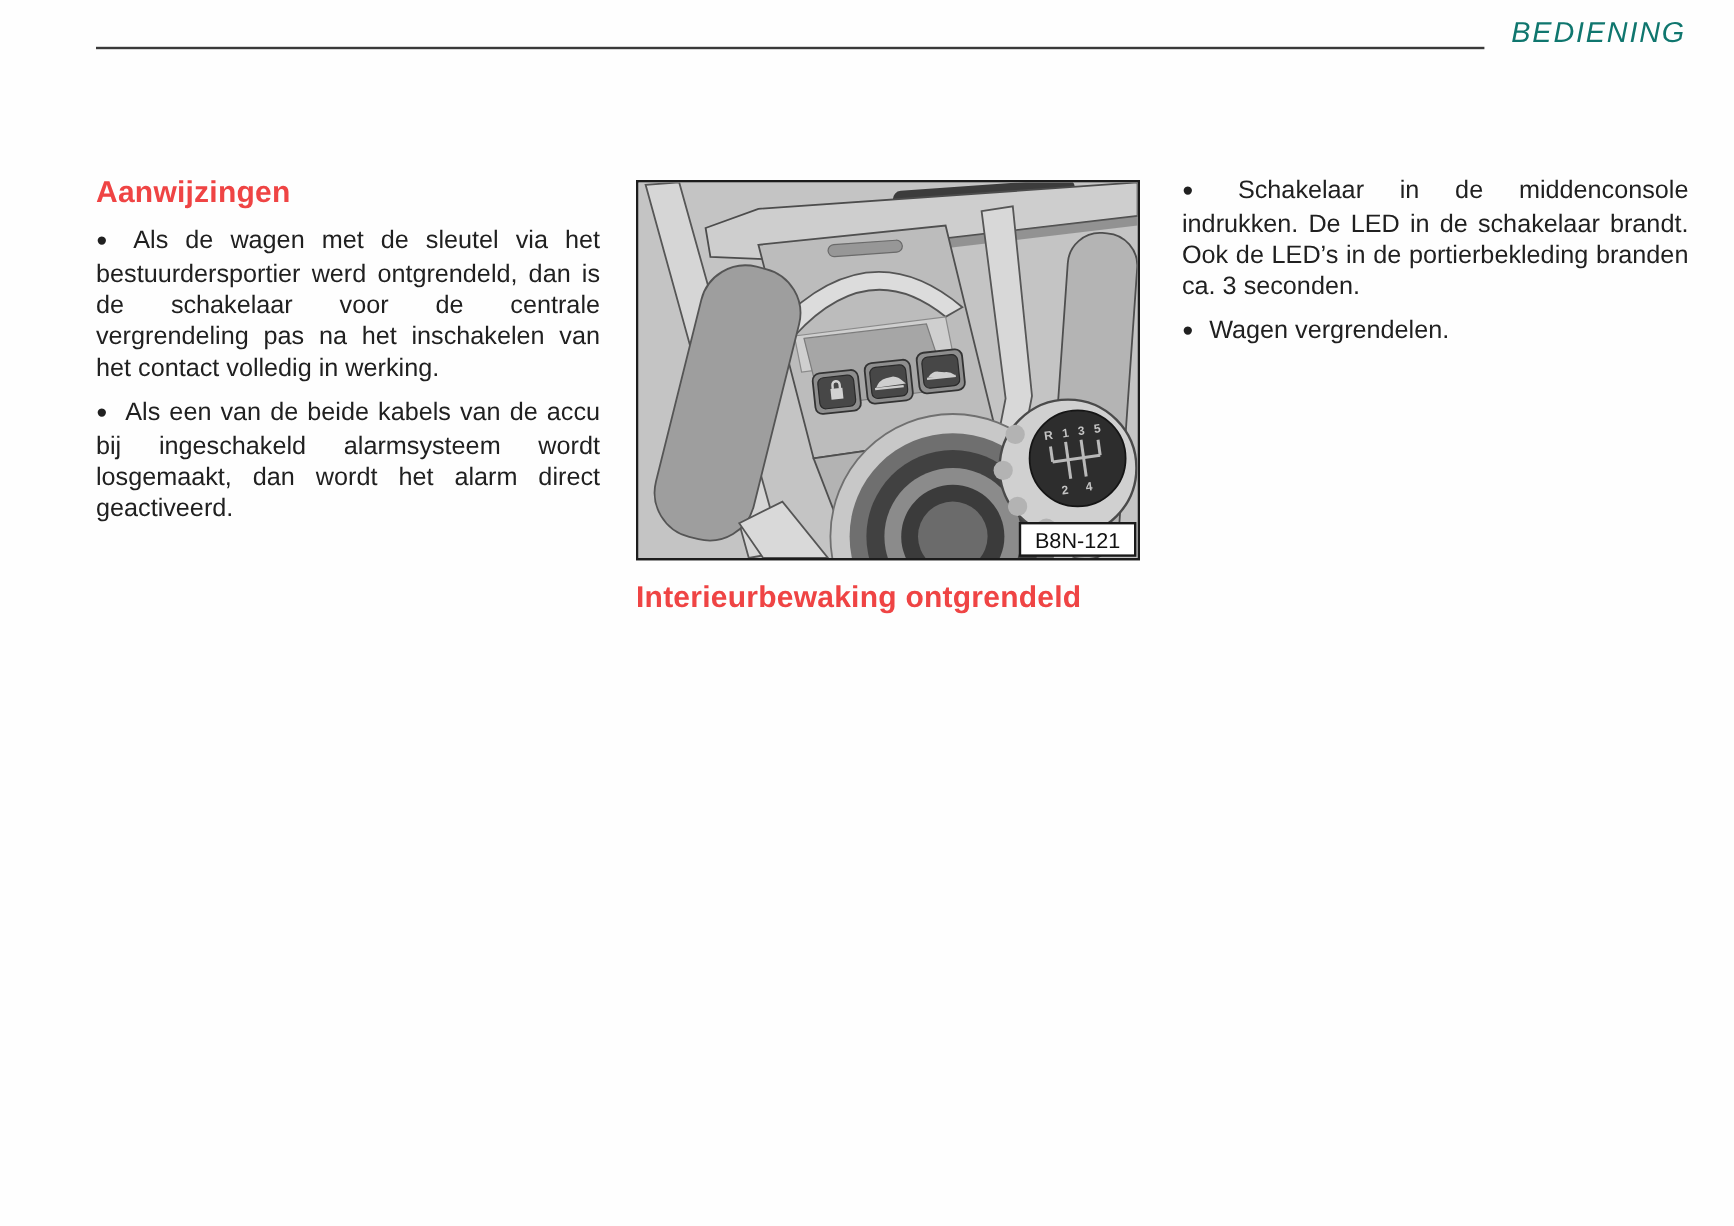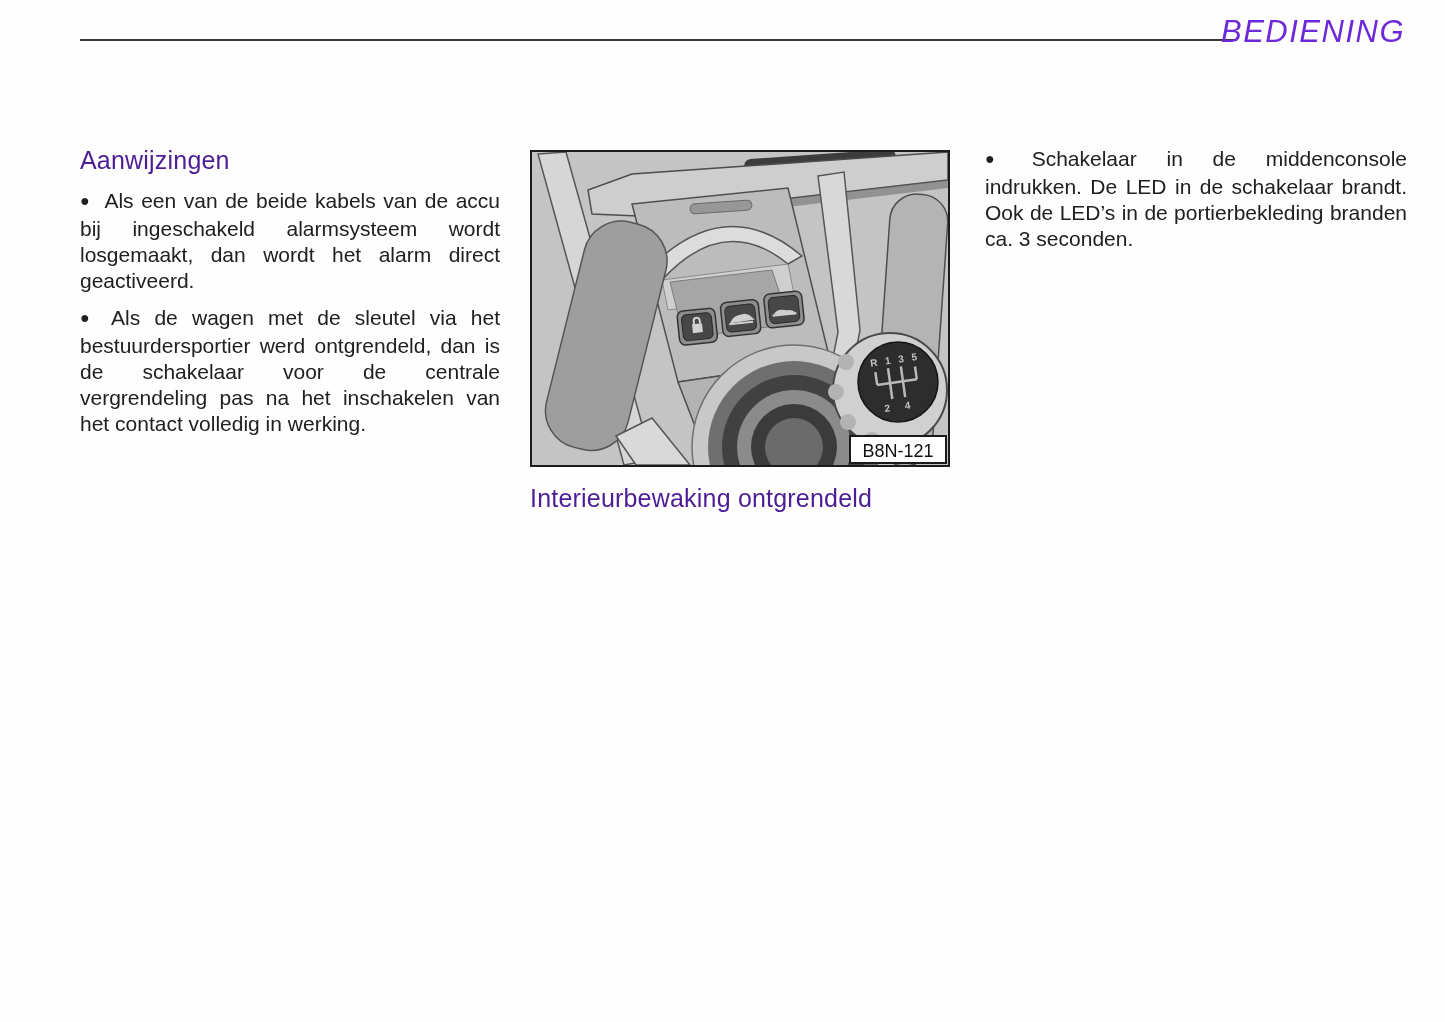--- a/index.html
+++ b/index.html
@@ -12,33 +12,33 @@
     overflow: hidden;
   }
 
   
   .header-rule {
     position: absolute; left: 80px; top: 39px;
     width: 1157px; height: 2px; background: #3a3a3a;
   }
   .header-title {
     position: absolute; top: 14px; right: 40px;
-    font-size: 31px; font-style: italic; font-weight: 400;
-    letter-spacing: 1.5px; color: #6d28d9;
+    font-size: 24px; font-style: italic; font-weight: 400;
+    letter-spacing: 1.5px; color: #0f766e;
   }
 
   
   .col { position: absolute; top: 146px; }
   .col-left  { left: 80px;  width: 420px; }
   .col-mid   { left: 530px; width: 420px; top: 150px; }
   .col-right { left: 985px; width: 422px; }
 
   h2.sec-heading {
-    font-size: 25px; font-weight: 400; letter-spacing: 0.2px;
-    margin: 0 0 13px 0; white-space: nowrap; color: #4c1d95;
+    font-size: 25px; font-weight: 700; letter-spacing: 0.2px;
+    margin: 0 0 13px 0; white-space: nowrap; color: #ef4444;
   }
   p.body-text {
     font-size: 21px; line-height: 26px; text-align: justify;
     margin: 0 0 11px 0; color: #202020;
   }
   p.body-text:last-child { margin-bottom: 0; }
   .dot {
     font-size: 16px; margin-right: 13px;
     position: relative; top: -2px;
   }
@@ -55,22 +55,22 @@
   .fig-caption-heading { margin-top: 17px; }
 </style>
 </head>
 <body>
 
 <div class="header-rule"></div>
 <div class="header-title">BEDIENING</div>
 
 <div class="col col-left">
   <h2 class="sec-heading">Aanwijzingen</h2>
+  <p class="body-text"><span class="dot">●</span><span>Als de wagen met de sleutel via het bestuurdersportier werd ontgrendeld, dan is de schakelaar voor de centrale vergrendeling pas na het inschakelen van het contact volledig in werking.</span></p>
   <p class="body-text"><span class="dot">●</span><span>Als een van de beide kabels van de accu bij ingeschakeld alarmsysteem wordt losgemaakt, dan wordt het alarm direct geactiveerd.</span></p>
-  <p class="body-text"><span class="dot">●</span><span>Als de wagen met de sleutel via het bestuurdersportier werd ontgrendeld, dan is de schakelaar voor de centrale vergrendeling pas na het inschakelen van het contact volledig in werking.</span></p>
 </div>
 
 <div class="col col-mid">
 
   <div class="figure-frame">
     <svg width="416" height="313" viewBox="0 0 416 313">
 
       <rect x="0" y="0" width="416" height="313" fill="#c4c4c4"></rect>
 
       <polygon points="6,2 34,0 120,308 92,313" fill="#d6d6d6" stroke="#565656" stroke-width="1.5"></polygon>
@@ -178,13 +178,14 @@
         <text x="366" y="305" text-anchor="middle" font-size="18" fill="#111" font-family="Liberation Sans, sans-serif">B8N-121</text>
       </g>
     </svg>
   </div>
 
   <h2 class="sec-heading fig-caption-heading">Interieurbewaking ontgrendeld</h2>
 </div>
 
 <div class="col col-right">
   <p class="body-text"><span class="dot">●</span><span>Schakelaar in de middenconsole indrukken. De LED in de schakelaar brandt. Ook de LED’s in de portierbekleding branden ca. 3 seconden.</span></p>
+  <p class="body-text"><span class="dot">●</span><span>Wagen vergrendelen.</span></p>
 </div>
 
 </body></html>

